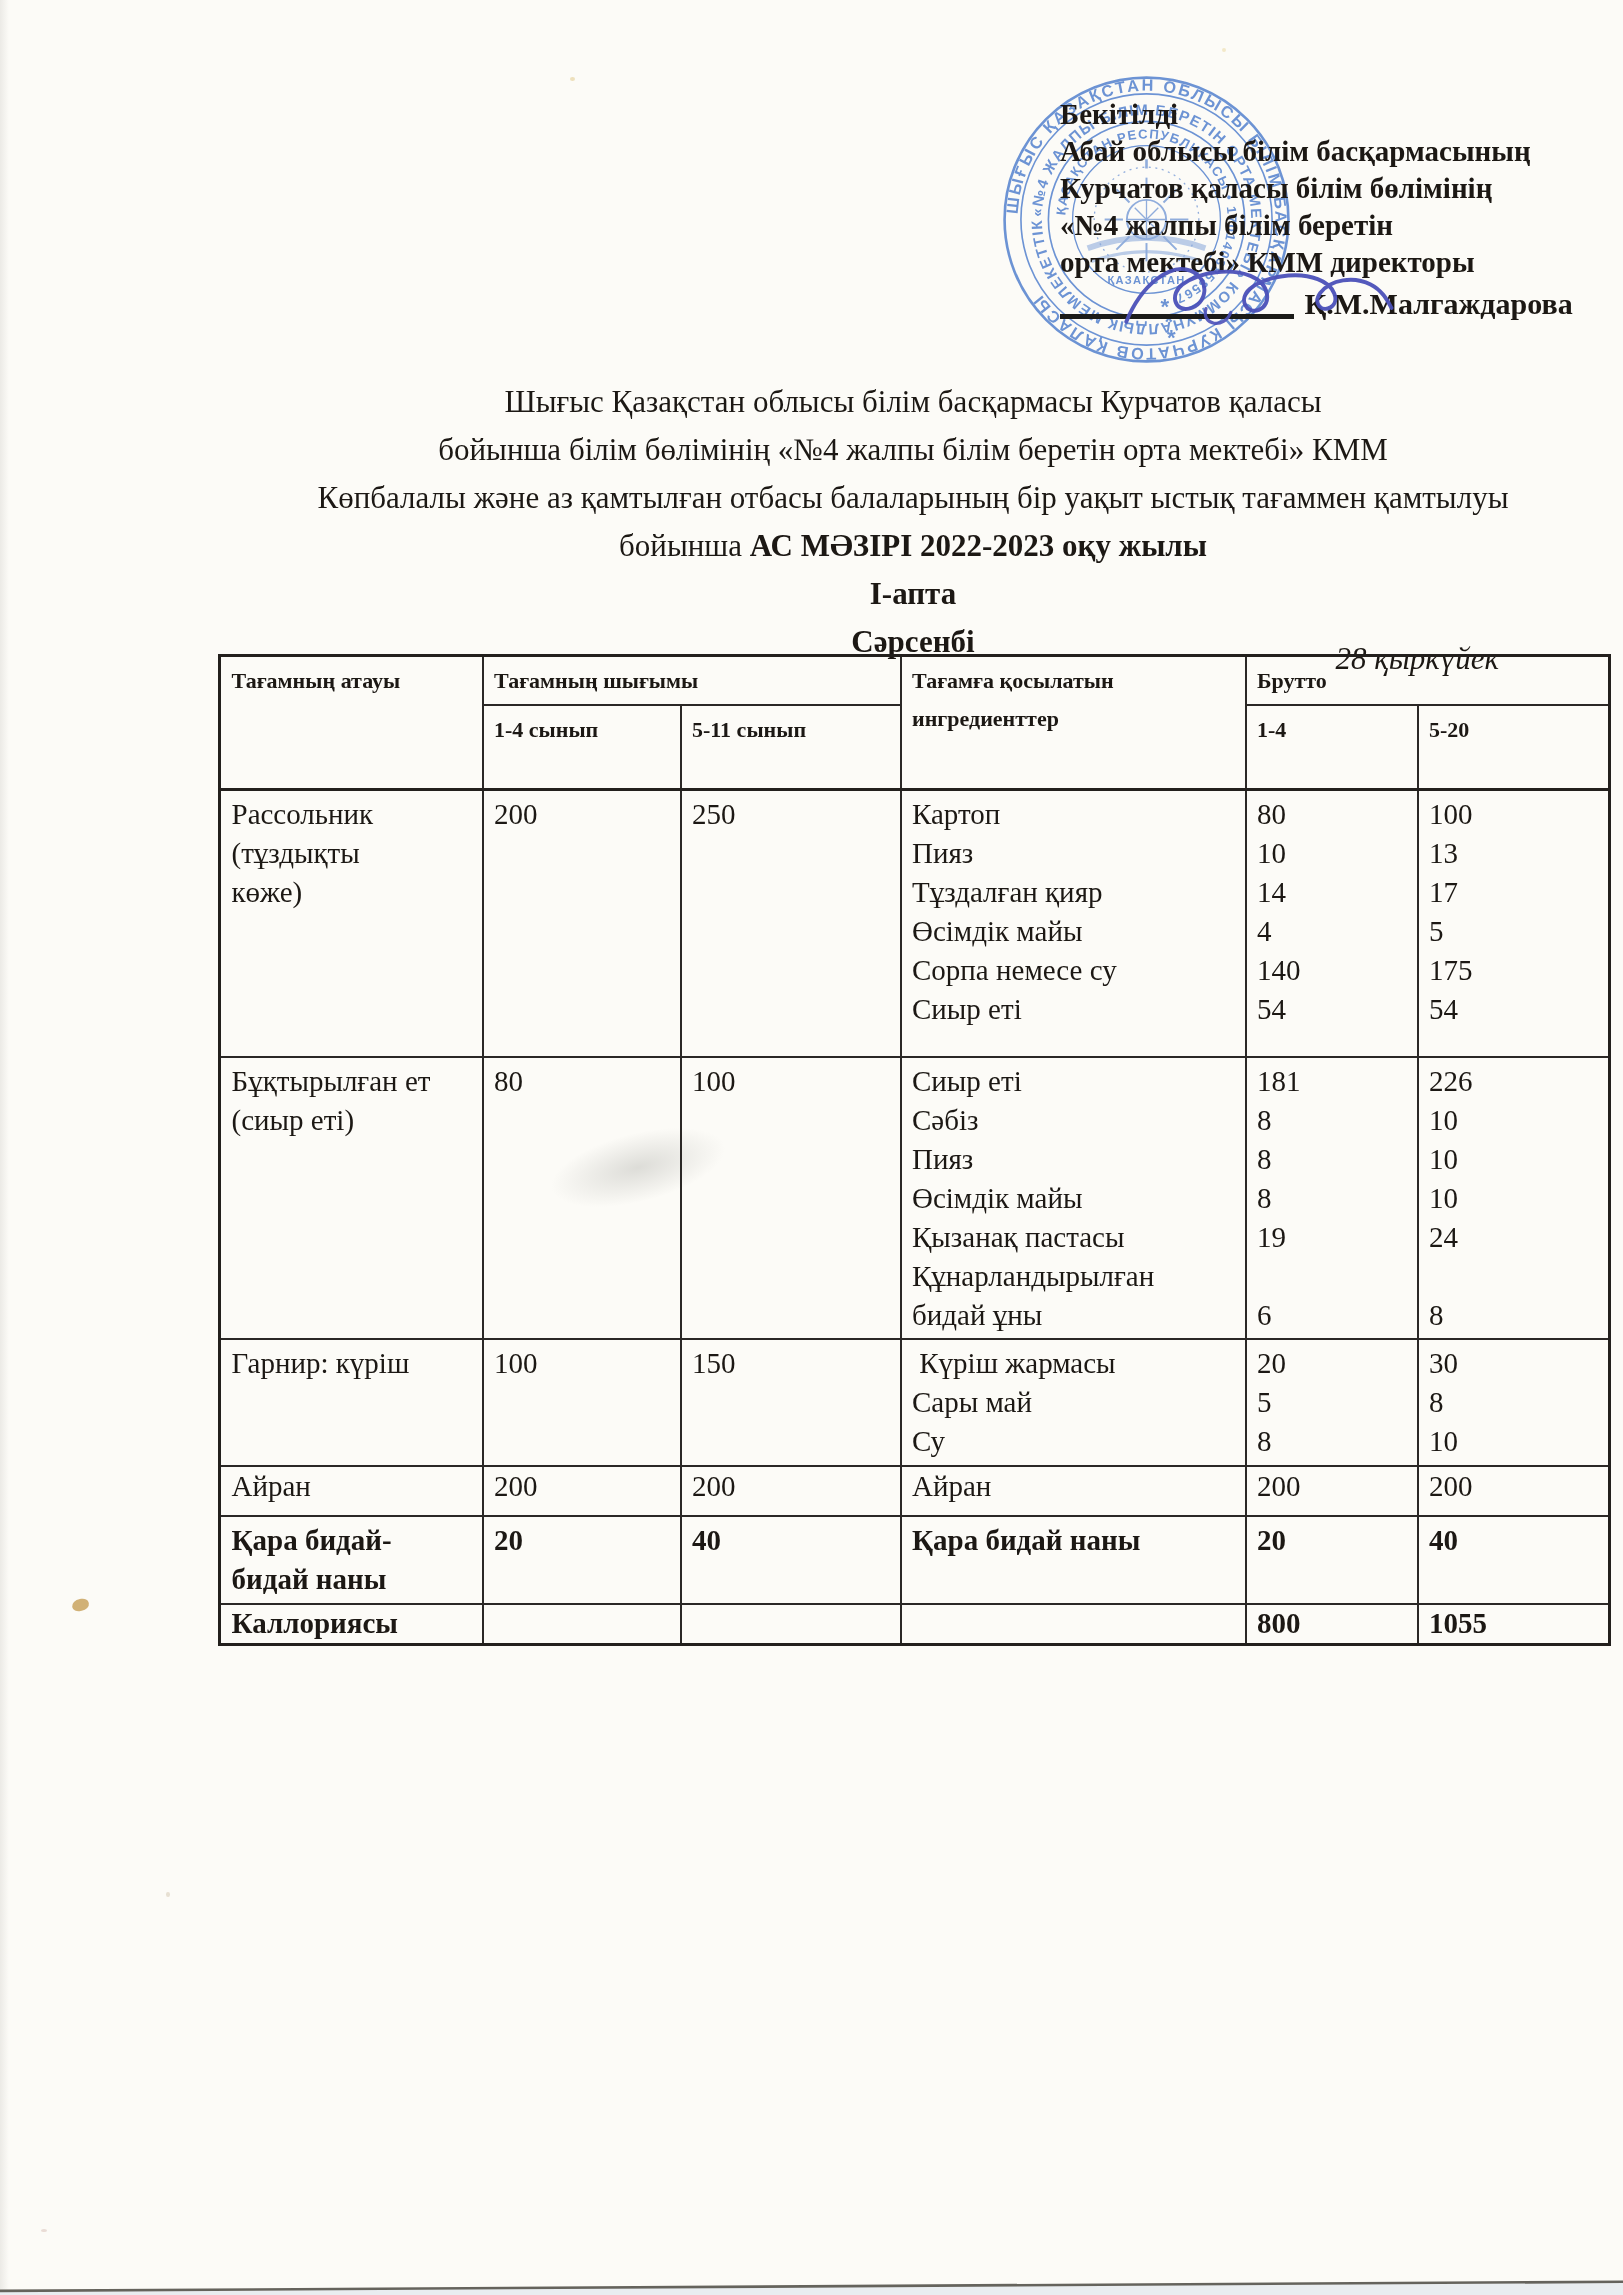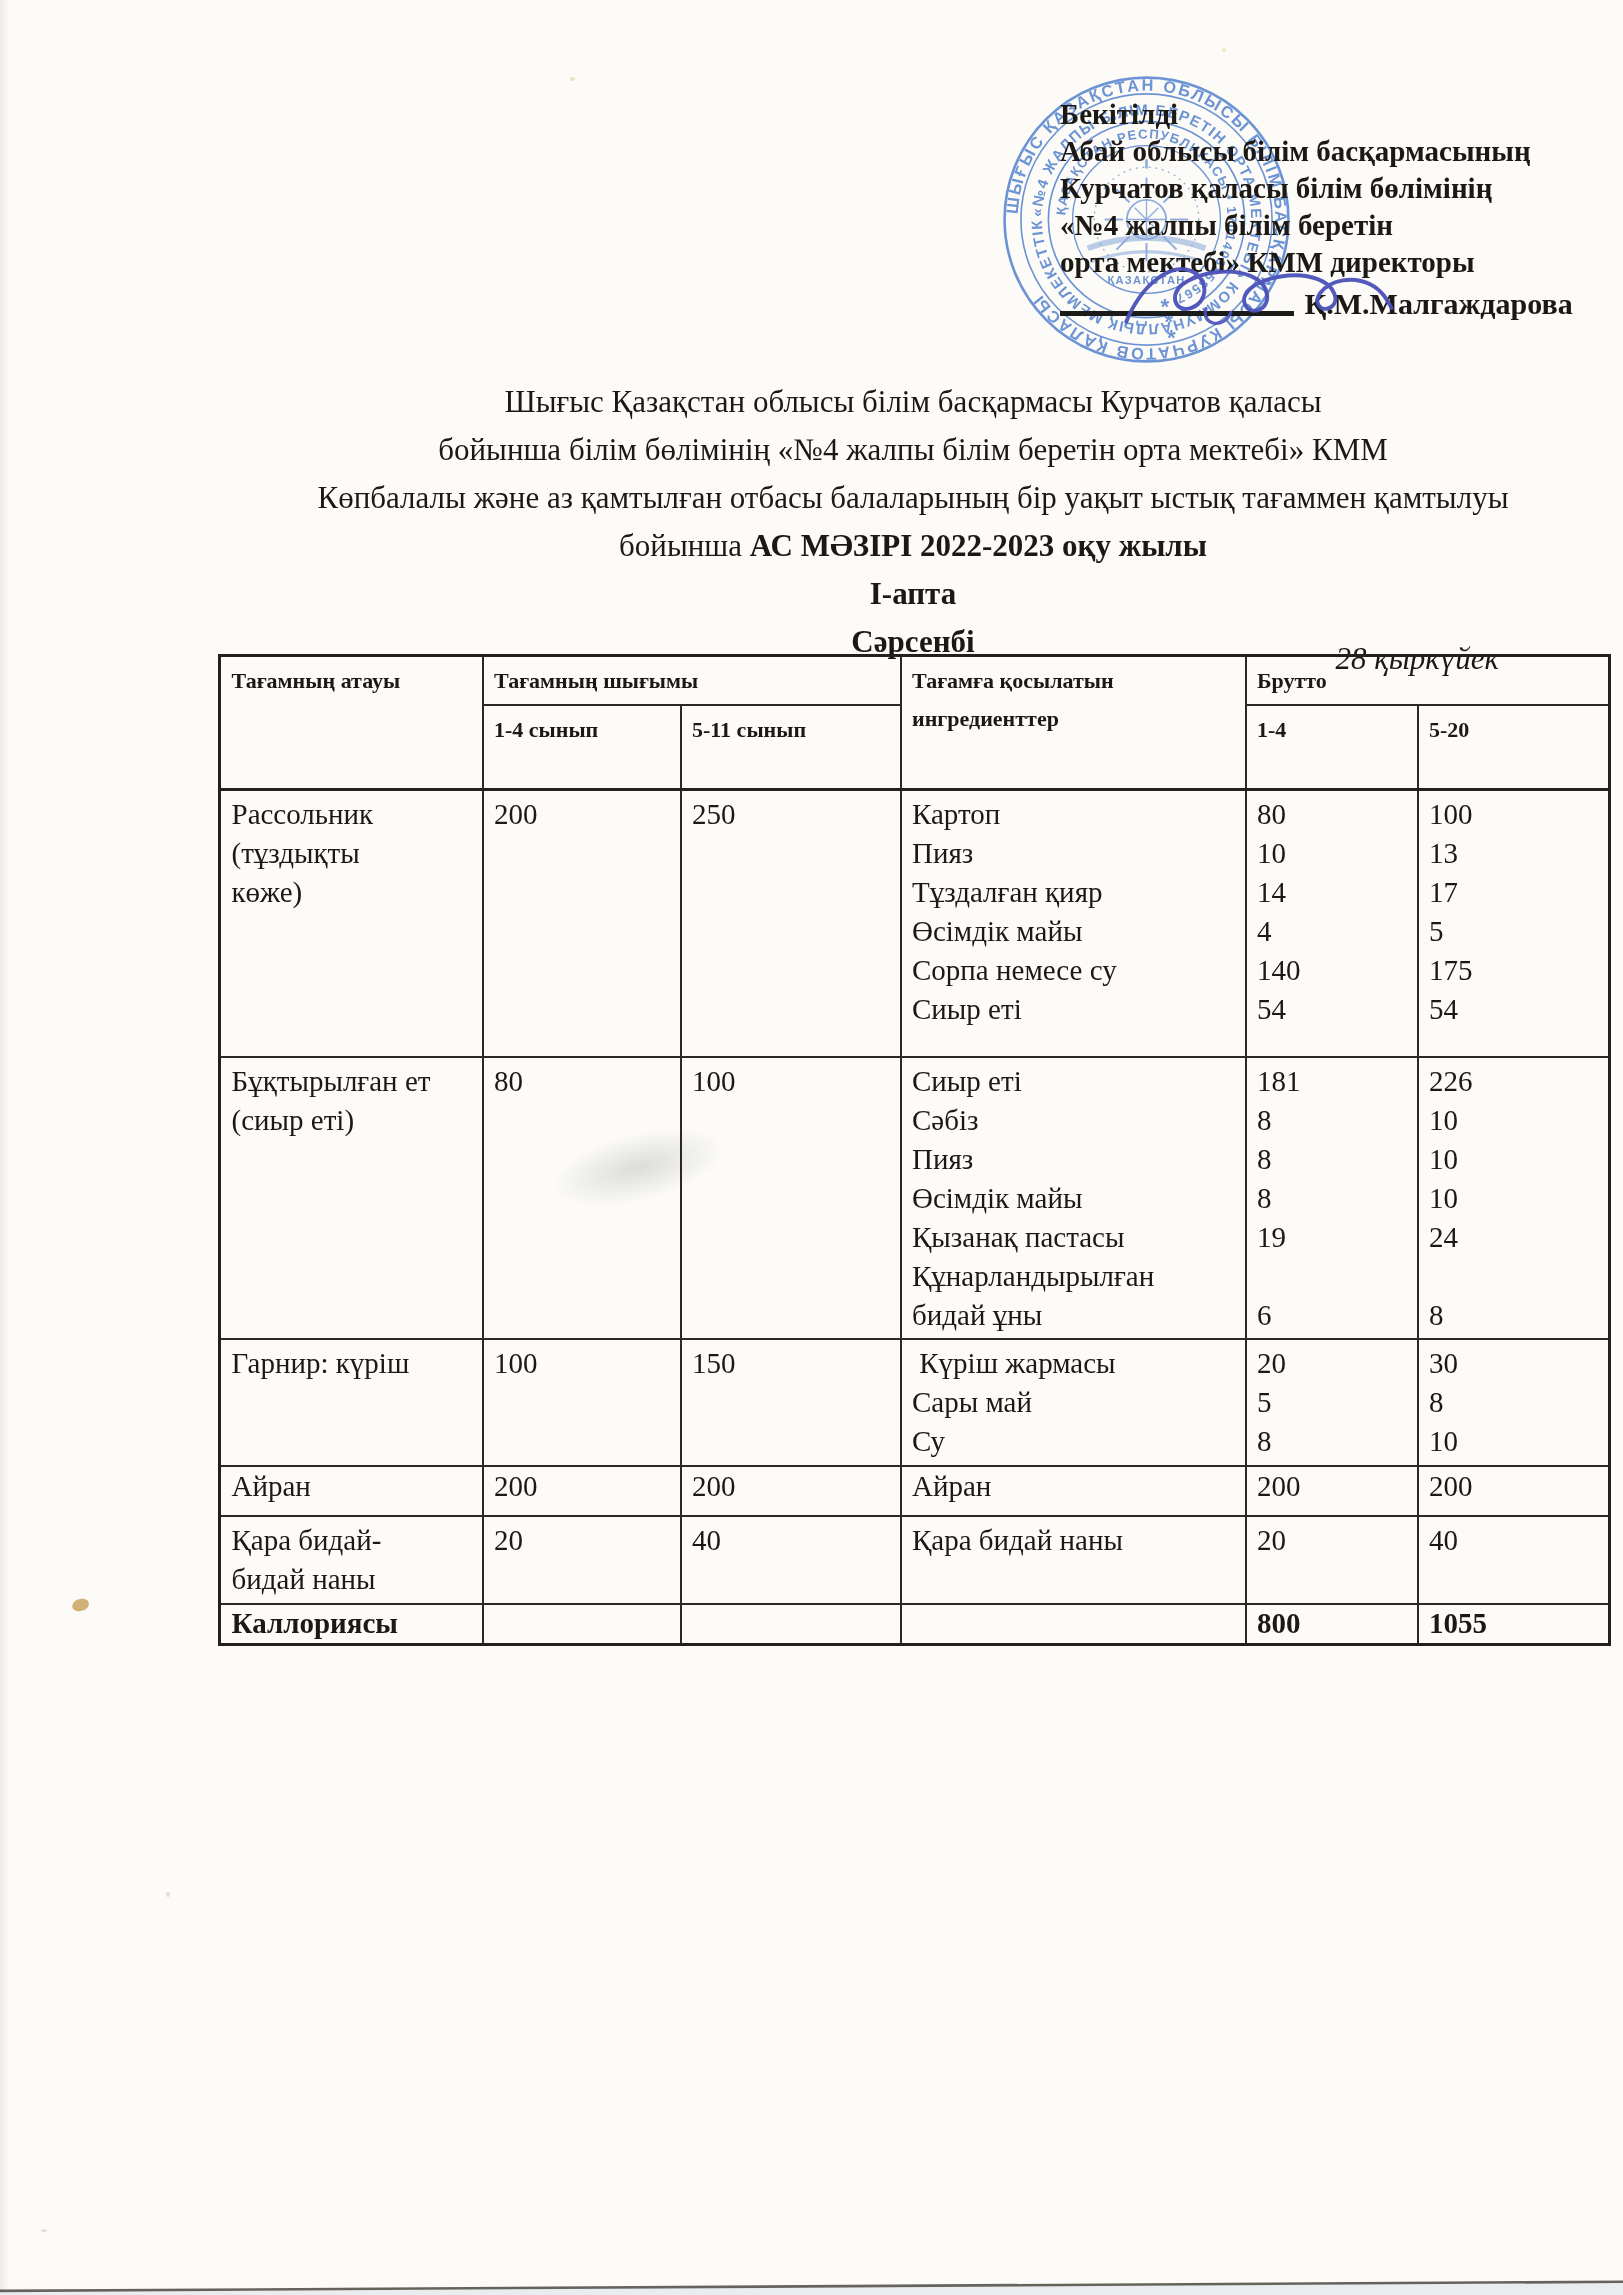--- a/index.html
+++ b/index.html
@@ -27,21 +27,21 @@
   .sp4{left:41px;top:2229px;width:5.9px;height:3.3px;background:#e7d8d2;opacity:.9;}
 
   
   .stamp{position:absolute;left:1000px;top:73px;width:293px;height:293px;
     opacity:.82;mix-blend-mode:multiply;z-index:1;}
   .stamp text{font-family:"Liberation Sans","DejaVu Sans",sans-serif;}
 
   
   .approval{position:absolute;left:1060px;top:96px;width:550px;z-index:2;
     font-size:29px;font-weight:bold;line-height:37px;}
-  .sig-row{display:flex;align-items:flex-start;margin-top:3.9px;}
+  .sig-row{display:flex;align-items:center;margin-top:3.9px;}
   .sig-line{display:inline-block;width:234px;height:26px;
     border-bottom:5.2px solid #1b1b19;margin-right:10.5px;}
   .director{font-size:30px;font-weight:bold;white-space:nowrap;}
 
   .signature{position:absolute;left:1108px;top:243px;width:307px;height:105px;z-index:3;}
 
   
   .heading{position:absolute;left:203px;top:378px;width:1420px;z-index:2;
     text-align:center;font-size:31px;line-height:48px;}
   .heading .bold{font-weight:bold;}
@@ -59,21 +59,21 @@
     padding:3.9px 10.5px;font-size:29px;line-height:39px;overflow:hidden;}
   .menu-table th{font-weight:bold;font-size:22px;line-height:38px;padding-top:5.2px;}
   .menu-table thead tr.h2 th{border-bottom:3.3px solid #23201d;}
   .menu-table th.rspan{border-bottom:3.3px solid #23201d;}
   .th-dish{line-height:44px;}
   .lines{white-space:pre-wrap;}
   .name-cell{line-height:42px;}
   .vspread{height:73px;display:flex;flex-direction:column;justify-content:flex-start;gap:48px;}
   tr.hr1{height:34px;} tr.h2{height:82px;}
   tr.r1{height:267px;} tr.r2{height:271px;} tr.r3{height:127px;}
-  tr.r4{height:41px;}  tr.r5{height:79px;} tr.r6{height:37px;}
+  tr.r4{height:41px;}  tr.r5{height:79px;font-weight:bold;} tr.r6{height:37px;}
   tr.r4 td{line-height:33px;padding-top:2.6px;padding-bottom:12px;}
   tr.r6 td{line-height:31px;padding-top:3px;font-weight:bold;}
   td.num{font-variant-numeric:lining-nums;}
 </style>
 </head>
 <body>
 
 <div class="page">
 
   <div class="edge-shade-left"></div>

